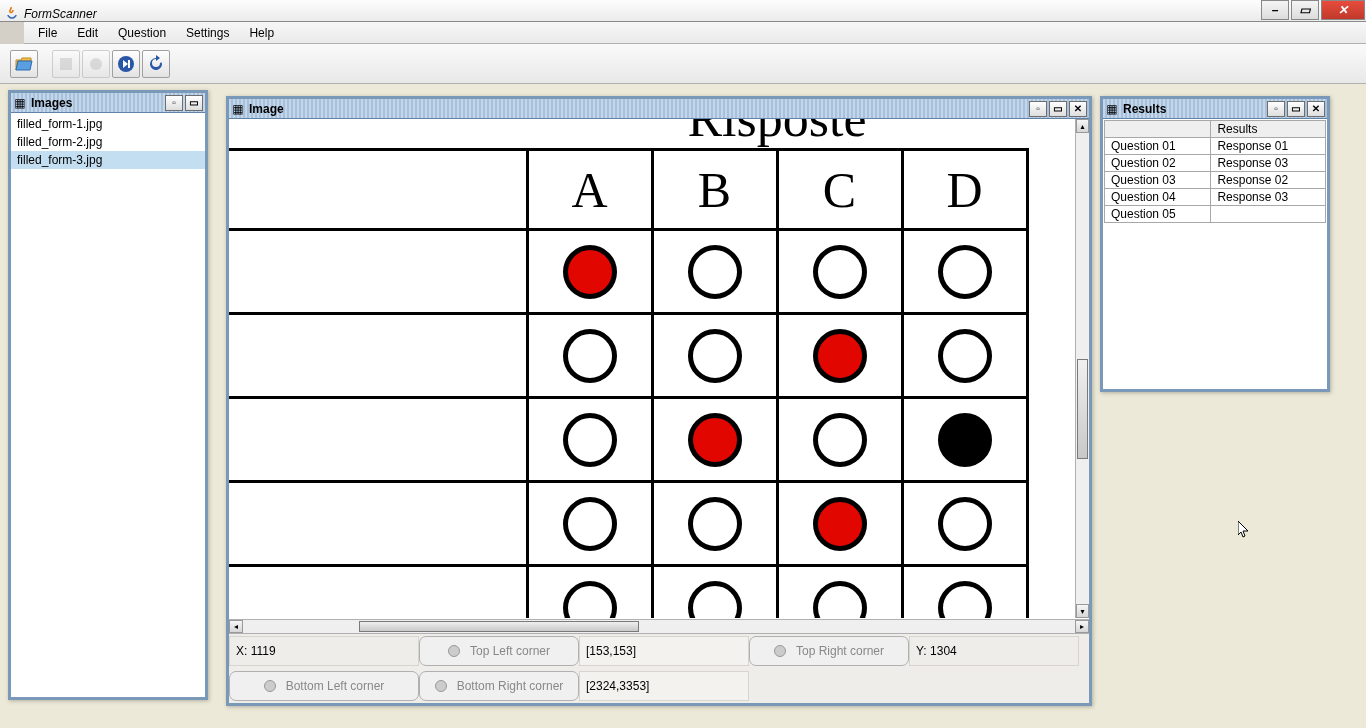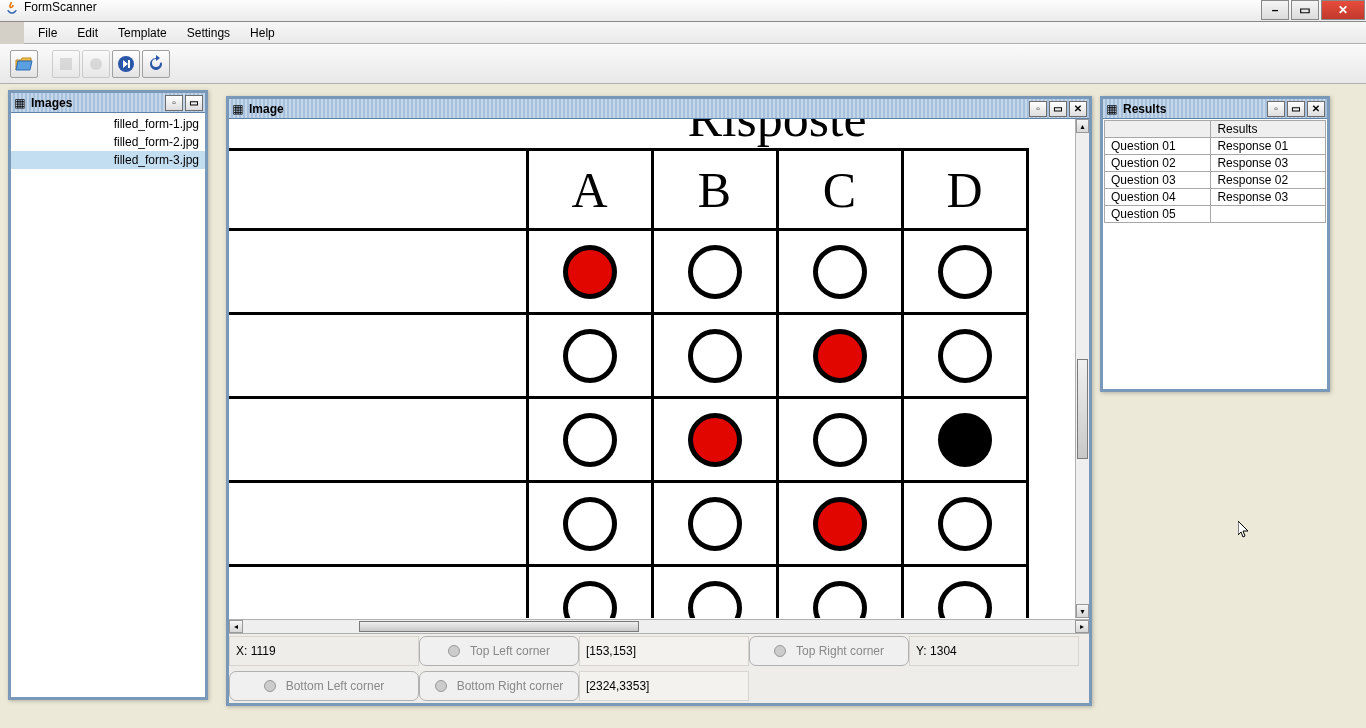--- a/index.html
+++ b/index.html
@@ -2,21 +2,21 @@
 <html><head>
 <meta charset="utf-8">
 <style>
   * { margin: 0; padding: 0; box-sizing: border-box; font-family: Tahoma, Arial, sans-serif; font-size: 12px; }
   html, body { width: 1366px; height: 728px; overflow: hidden; background: #d4d0c8; }
   body { display: flex; flex-direction: column; }
 
   
   .titlebar {
     height: 22px; background: linear-gradient(to bottom, #fdfdfd, #ebebeb);
-    border-bottom: 1px solid #8a8a8a; display: flex; align-items: flex-start; padding-left: 4px;
+    border-bottom: 1px solid #8a8a8a; display: flex; align-items: flex-end; padding-left: 4px; font-style: italic;
   }
   .titlebar .java-icon { width: 16px; height: 16px; margin-right: 4px; }
   .titlebar .title { flex: 1; color: #000; }
   .titlebar .win-btns { display: flex; height: 100%; }
   .titlebar .win-btn {
     width: 28px; height: 20px; margin: 0 1px; display: flex; align-items: center; justify-content: center;
     background: linear-gradient(to bottom, #f5f5f5, #dcdcdc); border: 1px solid #888; font-weight: bold;
   }
   .titlebar .win-btn.close { background: linear-gradient(to bottom, #e74c3c, #c0392b); color: #fff; width: 44px; }
 
@@ -56,21 +56,21 @@
   .iframe .if-title .if-text { flex: 1; font-weight: bold; color: #000; }
   .iframe .if-title .if-btn {
     width: 18px; height: 16px; border: 1px solid #6e6e6e; background: linear-gradient(to bottom,#fefefe,#dedede);
     margin-left: 2px; display: flex; align-items: center; justify-content: center; font-size: 10px; font-weight:bold;
   }
   .iframe .if-body { flex: 1; overflow: hidden; background: #fff; position: relative; }
 
   
   .file-list { padding: 2px 0; }
   .file-list .file-item {
-    padding: 2px 6px; white-space: nowrap; cursor: default; text-align: right;
+    padding: 2px 6px; white-space: nowrap; cursor: default;
   }
   .file-list .file-item.selected { background: #c4def1; }
 
   
   .image-viewport { position: absolute; left:0; right:14px; top:0; bottom:85px; overflow: hidden; background:#fff; }
   .form-sheet { position:absolute; left:0; top:0; width:830px; }
   .form-sheet table { border-collapse: collapse; padding-left: 21px; }
   .form-sheet td {
     border: 3px solid #000; text-align: center; vertical-align: middle;
     font-family: 'Times New Roman', serif;
@@ -134,21 +134,21 @@
   <div class="win-btns">
     <div class="win-btn">–</div>
     <div class="win-btn">▭</div>
     <div class="win-btn close">✕</div>
   </div>
 </div>
 
 <div class="menubar">
   <span class="menu-item">File</span>
   <span class="menu-item">Edit</span>
-  <span class="menu-item">Template</span>
+  <span class="menu-item">Question</span>
   <span class="menu-item">Settings</span>
   <span class="menu-item">Help</span>
 </div>
 
 <div class="toolbar">
   <div class="tbtn">
     <svg width="18" height="18" viewBox="0 0 18 18">
         <path d="M1 5h5l1-2h9v3H3l-2 9z" fill="#f5c04a" stroke="#c08a20"></path>
         <path d="M3 6h14l-2 9H1z" fill="#5aa0e0" stroke="#2c6bb0"></path>
       </svg>

